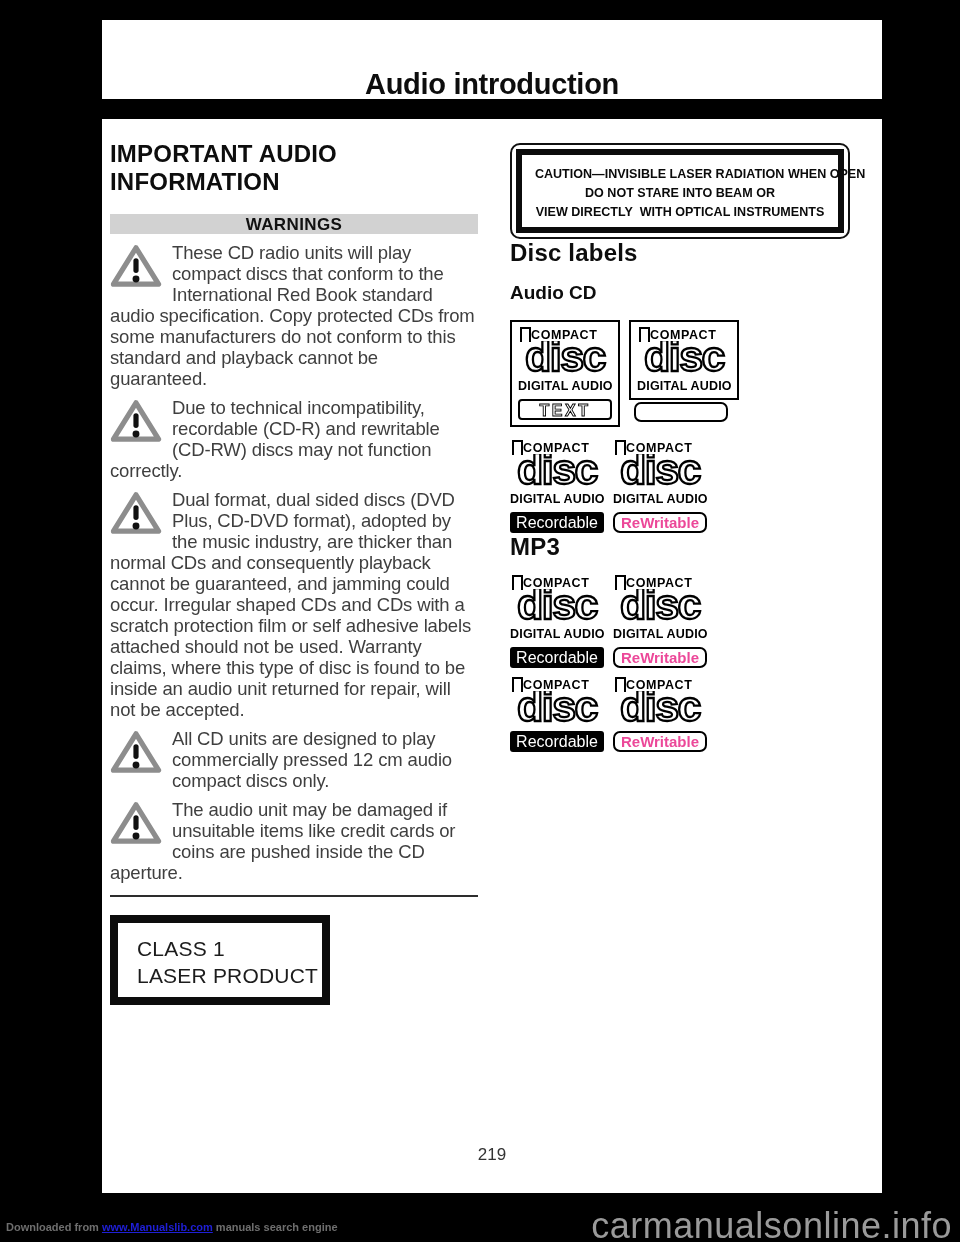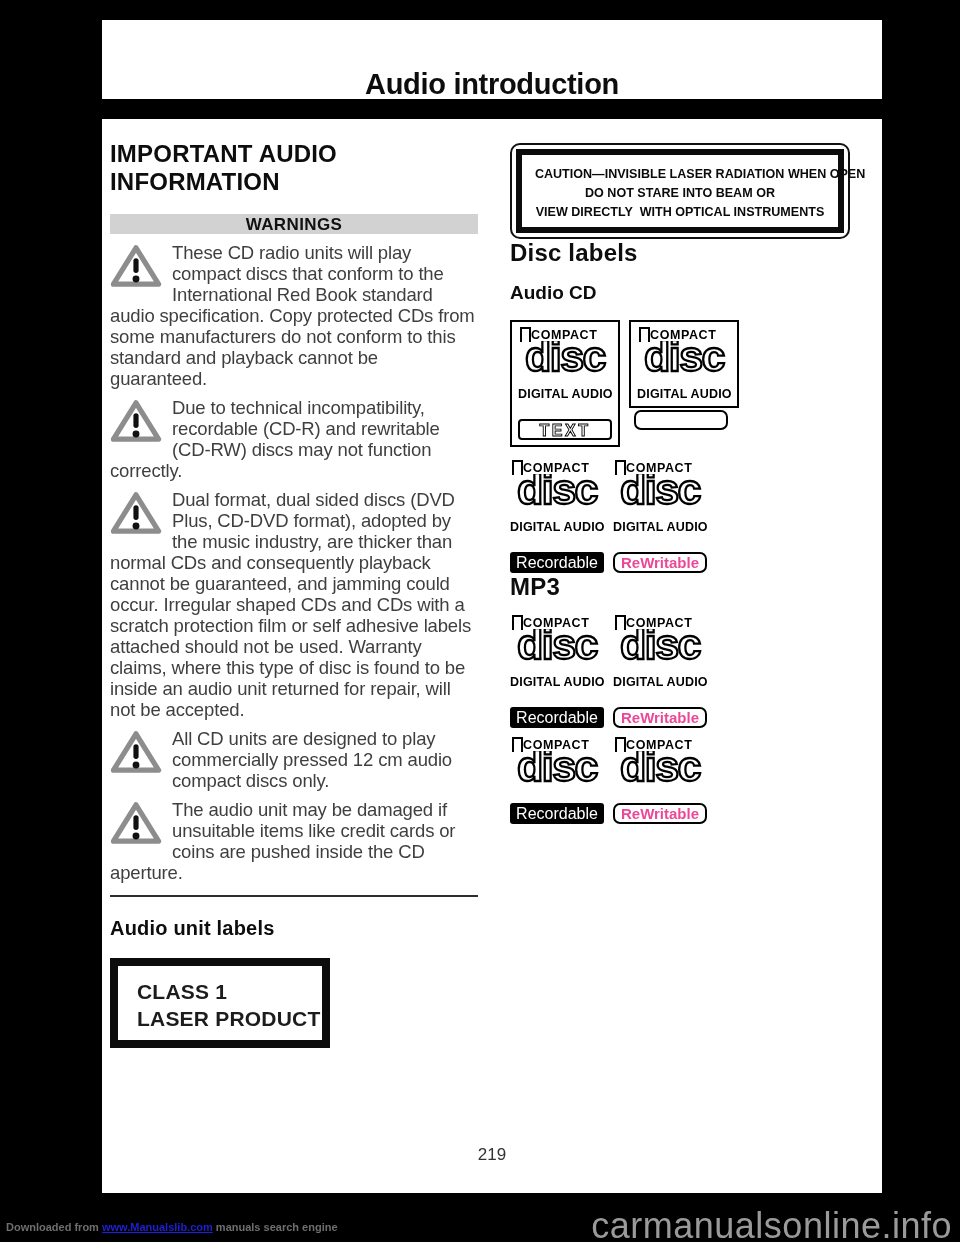--- a/index.html
+++ b/index.html
@@ -20,21 +20,21 @@
   .col-left{position:absolute;left:8px;top:112px;width:368px;}
   .h1{font-size:24px;line-height:28px;font-weight:bold;color:var(--heading_text);letter-spacing:0.2px;margin-top:8px;}
   .warnings-bar{margin-top:18px;height:20px;background:var(--warnings_bar_bg);text-align:center;
     font-size:17px;font-weight:bold;color:#111;line-height:22px;letter-spacing:0.4px;}
   .warning{margin-top:8px;font-size:18.5px;line-height:21px;color:var(--body_text);letter-spacing:-0.15px;overflow:visible;}
   .warning::after{content:"";display:block;clear:both;}
   .warn-icon{float:left;width:52px;height:46px;margin:1px 10px 15px 0;}
   .rule{border:none;border-top:2px solid #2d2d2d;margin-top:12px;width:100%;}
   .h2{font-size:20px;font-weight:bold;color:var(--heading_text);margin-top:20px;letter-spacing:0.2px;}
   .class1-box{margin-top:18px;width:220px;height:90px;border:8px solid #0c0c0c;background:#fff;
-    padding:12px 0 0 19px;font-size:21px;line-height:27px;color:#1c1c1c;letter-spacing:0.2px;font-weight:bold;}
+    padding:12px 0 0 19px;font-size:21px;line-height:27px;color:#1c1c1c;letter-spacing:0.2px;}
 
   
   .col-right{position:absolute;left:408px;top:123px;width:345px;}
   .caution-label{width:340px;height:96px;border:2px solid #111;border-radius:10px;padding:4px;}
   .caution-inner{width:100%;height:100%;border:6px solid #0b0b0b;padding:9px 2px 0 2px;text-align:center;}
   .caution-line{display:block;font-size:13.5px;font-weight:bold;line-height:19px;color:#0a0a0a;
     white-space:pre;transform:scaleX(0.93);transform-origin:50% 50%;}
   .h2-right{font-size:24px;font-weight:bold;color:var(--heading_text);letter-spacing:0.2px;}
   .h3-right{font-size:19px;font-weight:bold;color:var(--heading_text);margin-top:15px;}
   .logo-row{display:flex;gap:9px;align-items:flex-start;}
@@ -44,22 +44,22 @@
   .row-gap-4{margin-top:9px;}
 
   
   .cdlogo{width:94px;color:#000;}
   .cd-top{display:flex;align-items:flex-end;height:15px;}
   .dbar{display:block;width:11px;height:15px;border:2.5px solid #000;border-bottom:none;background:#fff;margin-left:2px;}
   .compact{flex:1;font-size:12.5px;font-weight:bold;letter-spacing:0.6px;line-height:13px;padding-right:1px;}
   .disc-word{display:block;width:94px;height:34px;margin-top:-1px;}
   .disc-word text{font-family:"Liberation Sans",sans-serif;font-size:43px;font-weight:bold;fill:#fff;
     stroke:#000;stroke-width:2.3;letter-spacing:-1.5px;}
-  .da{font-size:12.5px;font-weight:bold;letter-spacing:0.2px;margin-top:12px;white-space:nowrap;}
-  .badge{margin-top:18px;width:94px;height:21px;display:flex;align-items:center;justify-content:center;}
+  .da{font-size:12.5px;font-weight:bold;letter-spacing:0.2px;margin-top:4px;white-space:nowrap;}
+  .badge{margin-top:6px;width:94px;height:21px;display:flex;align-items:center;justify-content:center;}
   .badge.filled{background:#000;color:#fff;border-radius:3px;font-size:16px;}
   .badge.outline{border:2.5px solid #000;border-radius:7px;color:#ec4899;font-size:15px;font-weight:bold;background:#fff;}
   .badge.text-badge{border:2px solid #000;border-radius:4px;background:#fff;}
   .badge.text-badge svg{display:block;}
   .badge.text-badge text{font-family:"Liberation Sans",sans-serif;font-size:16px;font-weight:bold;
     fill:#fff;stroke:#000;stroke-width:0.9;letter-spacing:2.5px;}
   .badge.empty-badge{border:2.5px solid #000;border-radius:7px;background:#fff;height:20px;}
   .boxed{border:2px solid #000;padding:5px 6px;background:#fff;width:110px;}
   .logo-unit .badge.empty-badge{margin-left:5px;margin-top:2px;}
 
@@ -126,21 +126,20 @@
         <svg class="warn-icon" viewBox="0 0 60 52">
           <path d="M30 5 L56 47 L4 47 Z" fill="#ffffff" stroke="#8d8d8d" stroke-width="6" stroke-linejoin="round"></path>
           <rect x="27" y="17" width="6" height="17" rx="3" fill="#111"></rect>
           <circle cx="30" cy="41" r="4" fill="#111"></circle>
         </svg>
         <span>The audio unit may be damaged if unsuitable items like credit cards or coins are pushed inside the CD aperture.</span>
       </div>
 
       <hr class="rule">
 
-      <div class="h2">Audio unit labels</div>
 
       <div class="class1-box">
         <div>CLASS 1</div>
         <div>LASER PRODUCT</div>
       </div>
     </div>
 
     <div class="col-right">
 
       <div class="caution-label">

